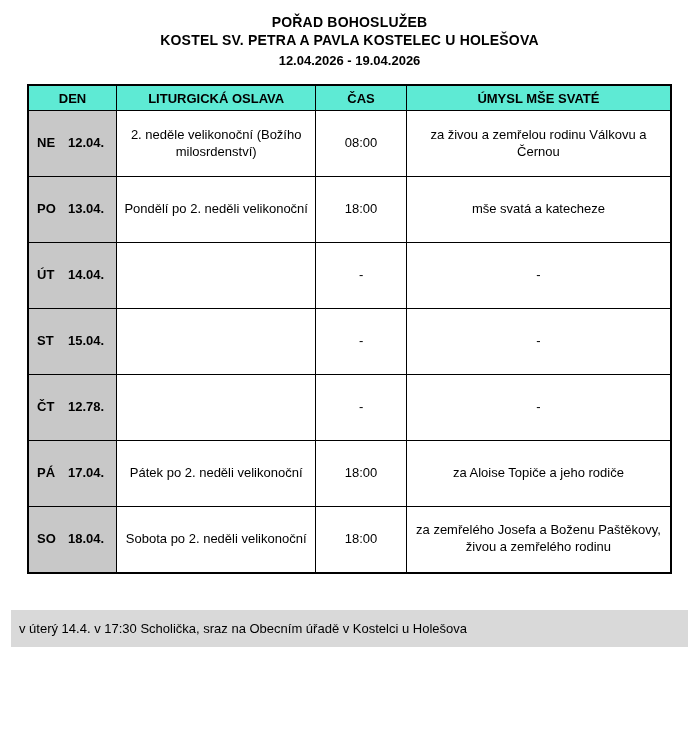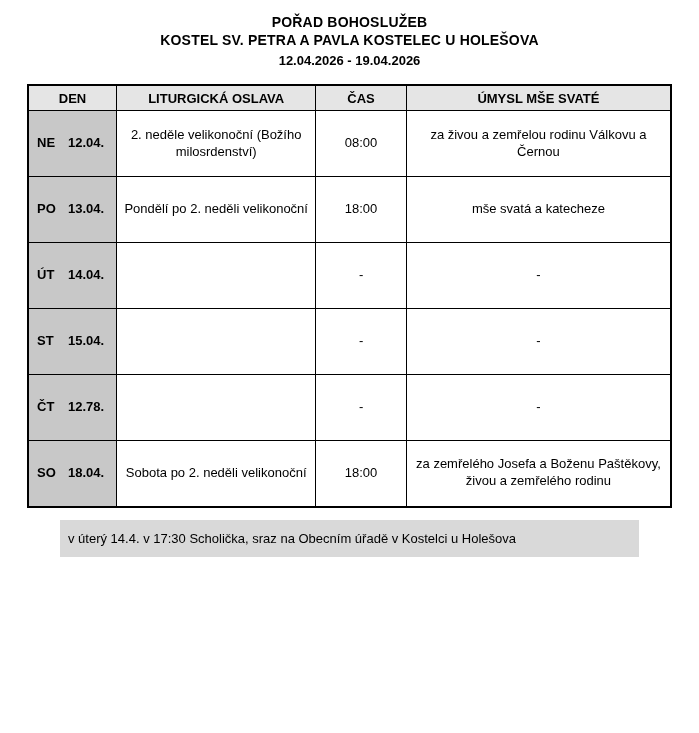--- a/index.html
+++ b/index.html
@@ -39,21 +39,21 @@
     table-layout: fixed;
     width: 645px;
     margin: 16px auto 0 auto;
     border: 2px solid #000;
   }
   .schedule th, .schedule td {
     border: 1px solid #000;
     overflow: hidden;
   }
   .schedule th {
-    background: #e5e5e5;
+    background: #5eead4;
     font-size: 13px;
     font-weight: bold;
     height: 20px;
     padding: 2px 4px;
     text-align: center;
   }
   .schedule td {
     font-size: 13px;
     text-align: center;
     vertical-align: middle;
@@ -68,23 +68,23 @@
     font-weight: bold;
     padding-left: 8px;
   }
   .day-abbrev { display: inline-block; min-width: 22px; }
   .day-date { display: inline-block; margin-left: 9px; }
   .col-den { width: 88px; }
   .col-oslava { width: 198px; }
   .col-cas { width: 90px; }
   .col-umysl { width: 263px; }
   .footer-note {
-    width: 579px;
+    width: 677px;
     box-sizing: border-box;
-    margin: 12px auto 0 auto;
+    margin: 36px auto 0 auto;
     background: #d9d9d9;
     padding: 11px 8px;
     font-size: 13px;
   }
 </style>
 </head>
 <body>
 
 <div class="page">
 
@@ -145,20 +145,28 @@
       <tr class="data-row">
         <td class="day-cell">
           <span class="day-abbrev">ČT</span><span class="day-date">12.78.</span>
         </td>
         <td></td>
         <td>-</td>
         <td>-</td>
       </tr>
       <tr class="data-row">
         <td class="day-cell">
+          <span class="day-abbrev">PÁ</span><span class="day-date">17.04.</span>
+        </td>
+        <td>Pátek po 2. neděli velikonoční</td>
+        <td>18:00</td>
+        <td>za Aloise Topiče a jeho rodiče</td>
+      </tr>
+      <tr class="data-row">
+        <td class="day-cell">
           <span class="day-abbrev">SO</span><span class="day-date">18.04.</span>
         </td>
         <td>Sobota po 2. neděli velikonoční</td>
         <td>18:00</td>
         <td>za zemřelého Josefa a Boženu Paštěkovy, živou a zemřelého rodinu</td>
       </tr>
     </tbody>
   </table>
 
   <div class="footer-note">v úterý 14.4. v 17:30 Scholička, sraz na Obecním úřadě v Kostelci u Holešova</div>

